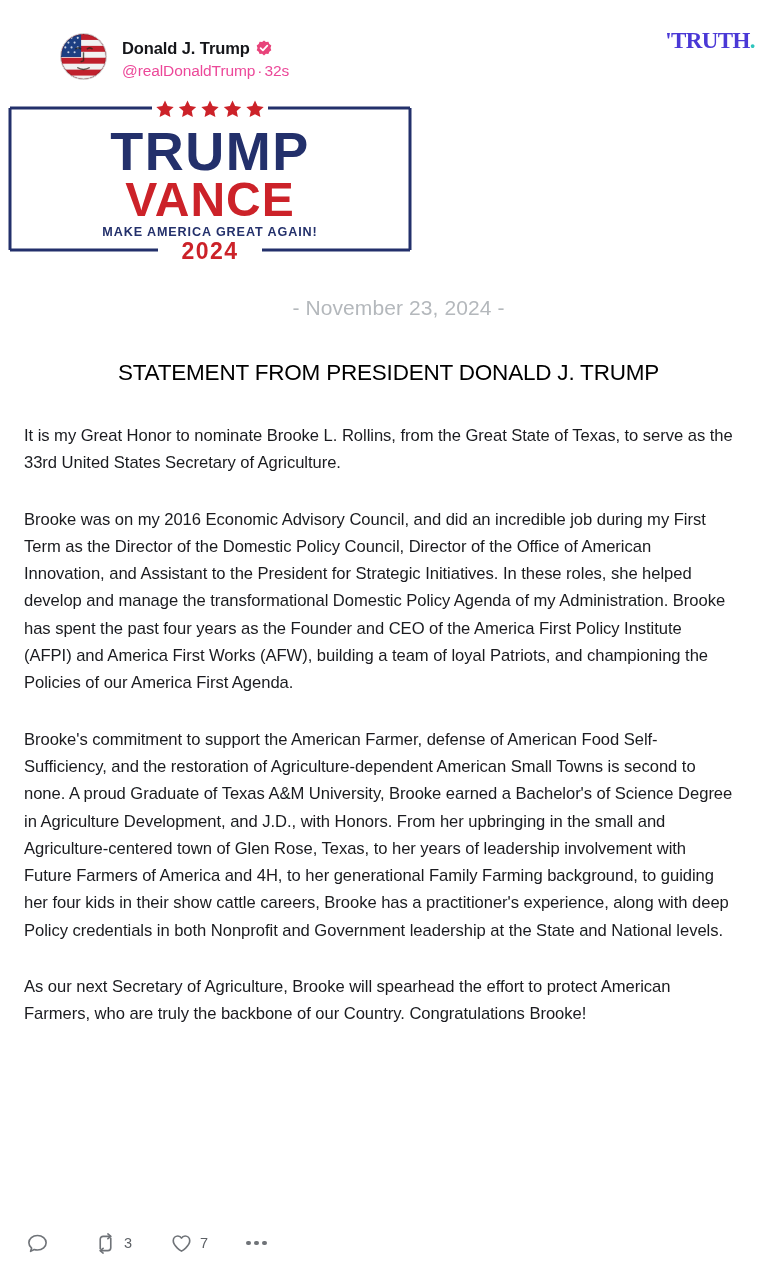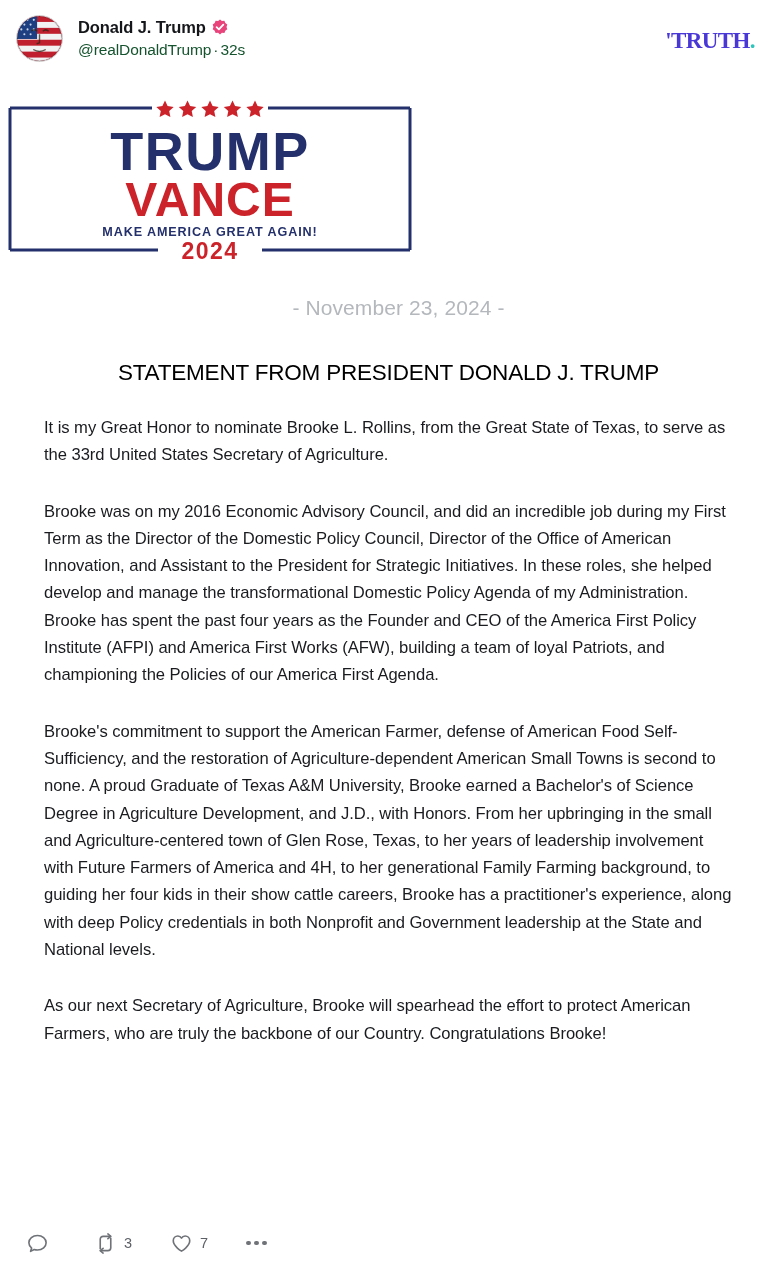--- a/index.html
+++ b/index.html
@@ -11,23 +11,24 @@
     font-family: "Liberation Sans", sans-serif;
     color: #15161a;
     overflow: hidden;
   }
 
   .post { position: relative; width: 777px; height: 1274px; padding: 0; }
 
   
   .post-header {
     display: flex;
-    align-items: flex-start;
+    align-items: flex-end;
     padding: 15px 16px 0 16px;
     height: 80px;
+    margin-left: 44px;
   }
   .avatar {
     width: 47px; height: 47px;
     border-radius: 50%;
     flex: 0 0 47px;
     overflow: hidden;
     position: relative;
     background: #7a2230;
     border: 1px solid #d9d9d9;
   }
@@ -44,21 +45,21 @@
   }
   .verified {
     width: 16px; height: 16px;
     margin-left: 6px;
     flex: 0 0 16px;
   }
   .verified svg { display: block; width: 16px; height: 16px; }
   .handle-row {
     margin-top: 3px;
     font-size: 15.5px;
-    color: #14532d;
+    color: #ec4899;
     white-space: nowrap;
     letter-spacing: -0.1px;
   }
   .dot-sep { padding: 0 2px; }
 
   
   .brand {
     position: absolute;
     top: 28px;
     right: 22px;
@@ -100,22 +101,22 @@
     text-align: center;
     font-size: 22.5px;
     color: #000000;
     margin-top: 40px;
     letter-spacing: -0.2px;
     white-space: nowrap;
   }
 
   
   .body {
-    padding: 0 44px 0 44px;
-    margin-top: 28px;
+    padding: 0 44px 0 24px;
+    margin-top: 36px;
   }
   .body p {
     margin: 0 0 29px 0;
     font-size: 16.6px;
     line-height: 27.3px;
     color: #1a1b1f;
     letter-spacing: -0.05px;
   }
   .body p:last-child { margin-bottom: 0; }
 

